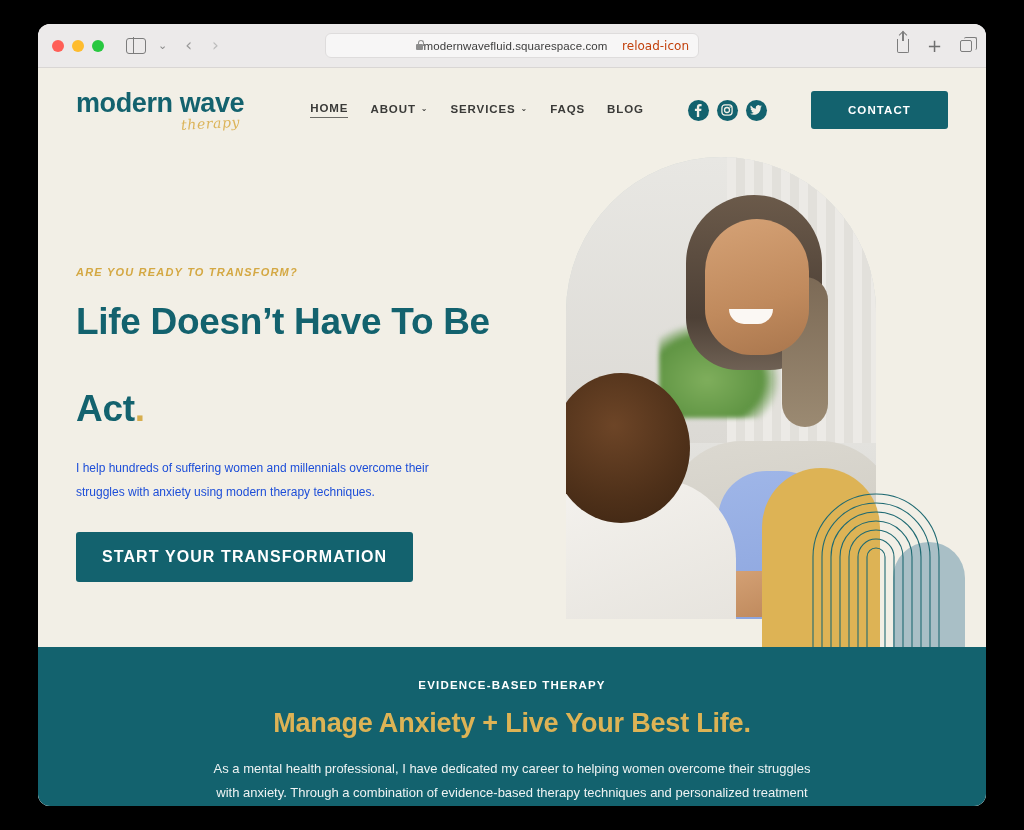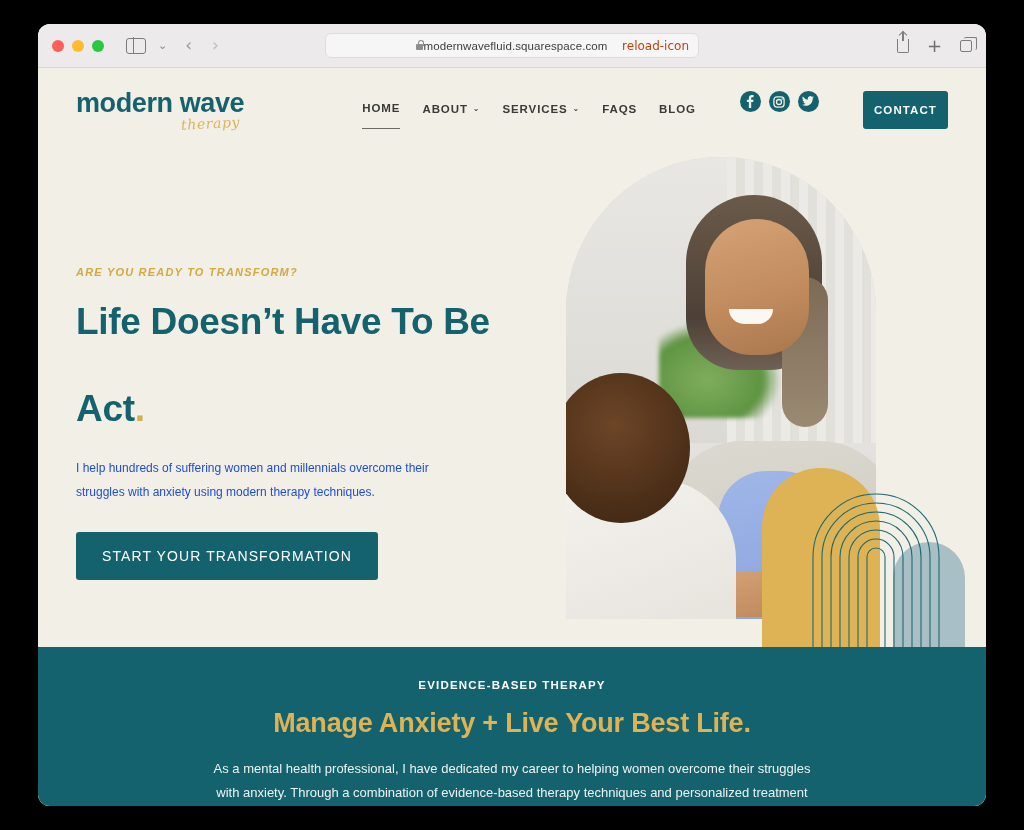--- a/index.html
+++ b/index.html
@@ -216,20 +216,21 @@
     text-align: right;
     margin-top: 1px;
     letter-spacing: 0.6px;
     transform: rotate(-3deg);
     padding-right: 4px;
   }
 
   .nav {
     margin-left: auto;
     display: flex;
+    align-items: center;
     gap: 22px;
   }
   .nav-item {
     font-size: 11.5px;
     font-weight: bold;
     letter-spacing: 0.9px;
     color: #3a3a38;
     display: flex;
     align-items: center;
     gap: 5px;
@@ -264,21 +265,21 @@
   }
   .social svg { display: block; }
 
   .contact-btn {
     margin-left: 22px;
     background: #13626e;
     color: #ffffff;
     font-size: 11.5px;
     font-weight: bold;
     letter-spacing: 1.1px;
-    padding: 13px 11px;
+    padding: 13px 37px;
     border: none;
     border-radius: 3px;
     cursor: pointer;
     font-family: "Liberation Sans", sans-serif;
   }
 
   
   .hero {
     position: relative;
     height: 495px;
@@ -315,22 +316,22 @@
     font-size: 12px;
     line-height: 2.0;
     color: #1d4ed8;
     width: 400px;
     margin-bottom: 28px;
   }
 
   .cta-btn {
     background: #13626e;
     color: #ffffff;
-    font-size: 14px;
-    font-weight: normal;
+    font-size: 16px;
+    font-weight: bold;
     letter-spacing: 1.1px;
     padding: 16px 26px;
     border: none;
     border-radius: 3px;
     cursor: pointer;
     font-family: "Liberation Sans", sans-serif;
   }
 
   
   .hero-art {

